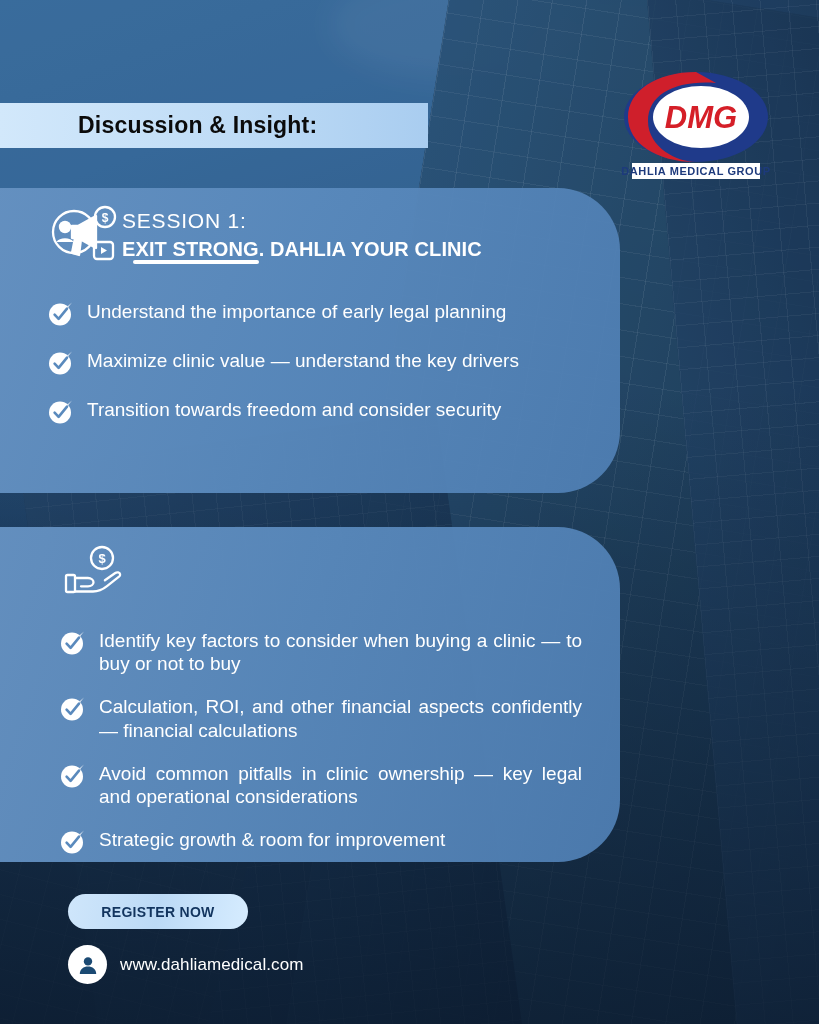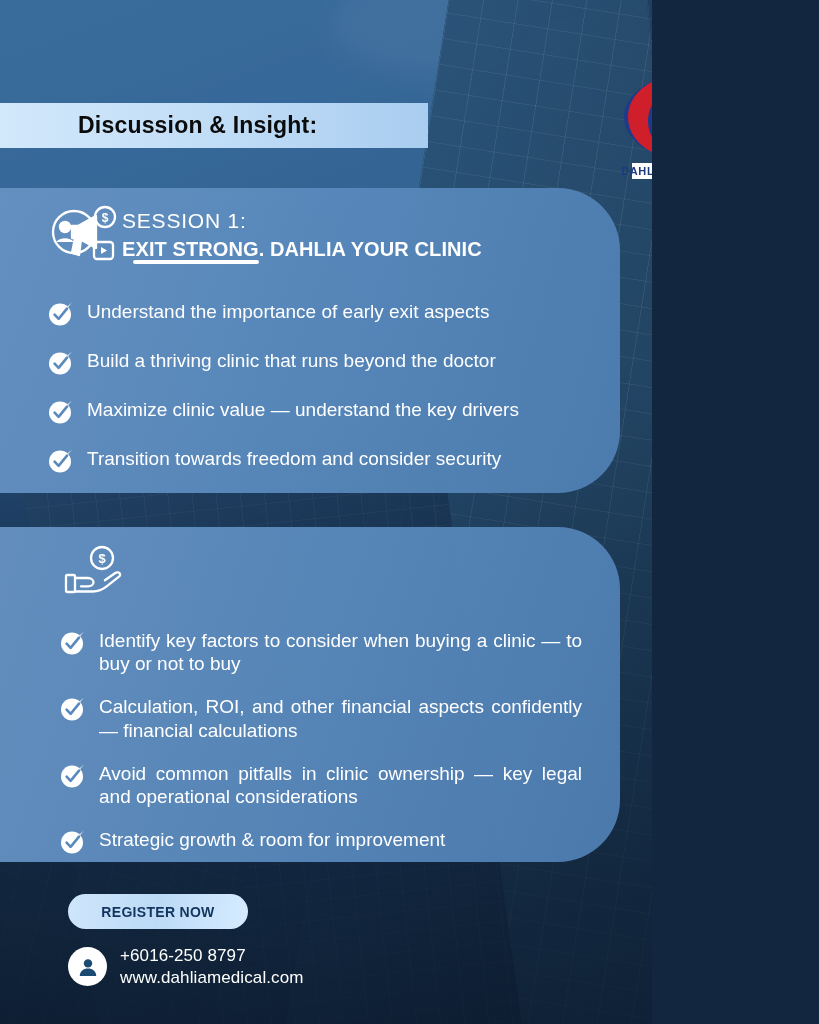--- a/index.html
+++ b/index.html
@@ -1,21 +1,21 @@
 <!DOCTYPE html>
 <html><head>
 <meta charset="utf-8">
 <style>
   html,body{margin:0;padding:0;}
   body{
     width:819px;height:1024px;overflow:hidden;
     font-family:"Liberation Sans", sans-serif;
     background:#12263f;
   }
-  .poster{position:relative;width:652px;height:1024px;overflow:hidden;}
+  .poster{position:relative;width:819px;height:1024px;overflow:hidden;}
 
   
   .bg{position:absolute;inset:0;background:
       linear-gradient(178deg,#3f75a6 0%,#3a6d9d 13%,#2f5a85 30%,#234károly 30%,#1d3f61 55%,#16304c 75%,#102239 100%);
       background:linear-gradient(178deg,#3f75a6 0%,#3a6d9d 12%,#33628f 24%,#29527c 38%,#1f4163 56%,#17334e 76%,#10233a 100%);
   }
   .bg-sky{position:absolute;left:0;top:0;width:819px;height:210px;
     background:linear-gradient(160deg,#4178a8 0%,#3d7]0a4 40%,#356792 100%);
     background:linear-gradient(160deg,#4178a8 0%,#3d72a4 40%,#356792 100%);}
   .cloud{position:absolute;border-radius:50%;background:rgba(255,255,255,.07);filter:blur(14px);}
@@ -179,31 +179,21 @@
 
     <ul class="bullets">
       <li class="bullet">
         <span class="chk">
           <svg width="26" height="26" viewBox="0 0 26 26">
             <circle cx="12" cy="13.5" r="11" fill="#ffffff"></circle>
             <path d="M6.5 13.5 L10.5 17.6 L24 1.5 L10.6 13.2 L7.6 11.2 Z" fill="#ffffff"></path>
             <path d="M6.6 13.6 L10.6 17.8 L19 7.6" fill="none" stroke="#5a8abd" stroke-width="2.6" stroke-linecap="round" stroke-linejoin="round"></path>
           </svg>
         </span>
-        <span class="btxt">Understand the importance of early exit aspects</span>
-      </li>
-      <li class="bullet">
-        <span class="chk">
-          <svg width="26" height="26" viewBox="0 0 26 26">
-            <circle cx="12" cy="13.5" r="11" fill="#ffffff"></circle>
-            <path d="M6.5 13.5 L10.5 17.6 L24 1.5 L10.6 13.2 L7.6 11.2 Z" fill="#ffffff"></path>
-            <path d="M6.6 13.6 L10.6 17.8 L19 7.6" fill="none" stroke="#5a8abd" stroke-width="2.6" stroke-linecap="round" stroke-linejoin="round"></path>
-          </svg>
-        </span>
-        <span class="btxt">Build a thriving clinic that runs beyond the doctor</span>
+        <span class="btxt">Understand the importance of early legal planning</span>
       </li>
       <li class="bullet">
         <span class="chk">
           <svg width="26" height="26" viewBox="0 0 26 26">
             <circle cx="12" cy="13.5" r="11" fill="#ffffff"></circle>
             <path d="M6.5 13.5 L10.5 17.6 L24 1.5 L10.6 13.2 L7.6 11.2 Z" fill="#ffffff"></path>
             <path d="M6.6 13.6 L10.6 17.8 L19 7.6" fill="none" stroke="#5a8abd" stroke-width="2.6" stroke-linecap="round" stroke-linejoin="round"></path>
           </svg>
         </span>
         <span class="btxt">Maximize clinic value — understand the key drivers</span>
@@ -286,18 +276,17 @@
   </div>
 
   <div class="contact">
     <div class="contact-avatar">
       <svg width="24" height="24" viewBox="0 0 24 24">
         <circle cx="12" cy="8.4" r="4.2" fill="#1b4a73"></circle>
         <path d="M3.8 21 c0 -4.8 3.8 -7.4 8.2 -7.4 c4.4 0 8.2 2.6 8.2 7.4 Z" fill="#1b4a73"></path>
       </svg>
     </div>
     <div class="contact-lines">
-      <div>+6016-250 8797</div>
       <div>www.dahliamedical.com</div>
     </div>
   </div>
 
 </div>
 
 </body></html>

